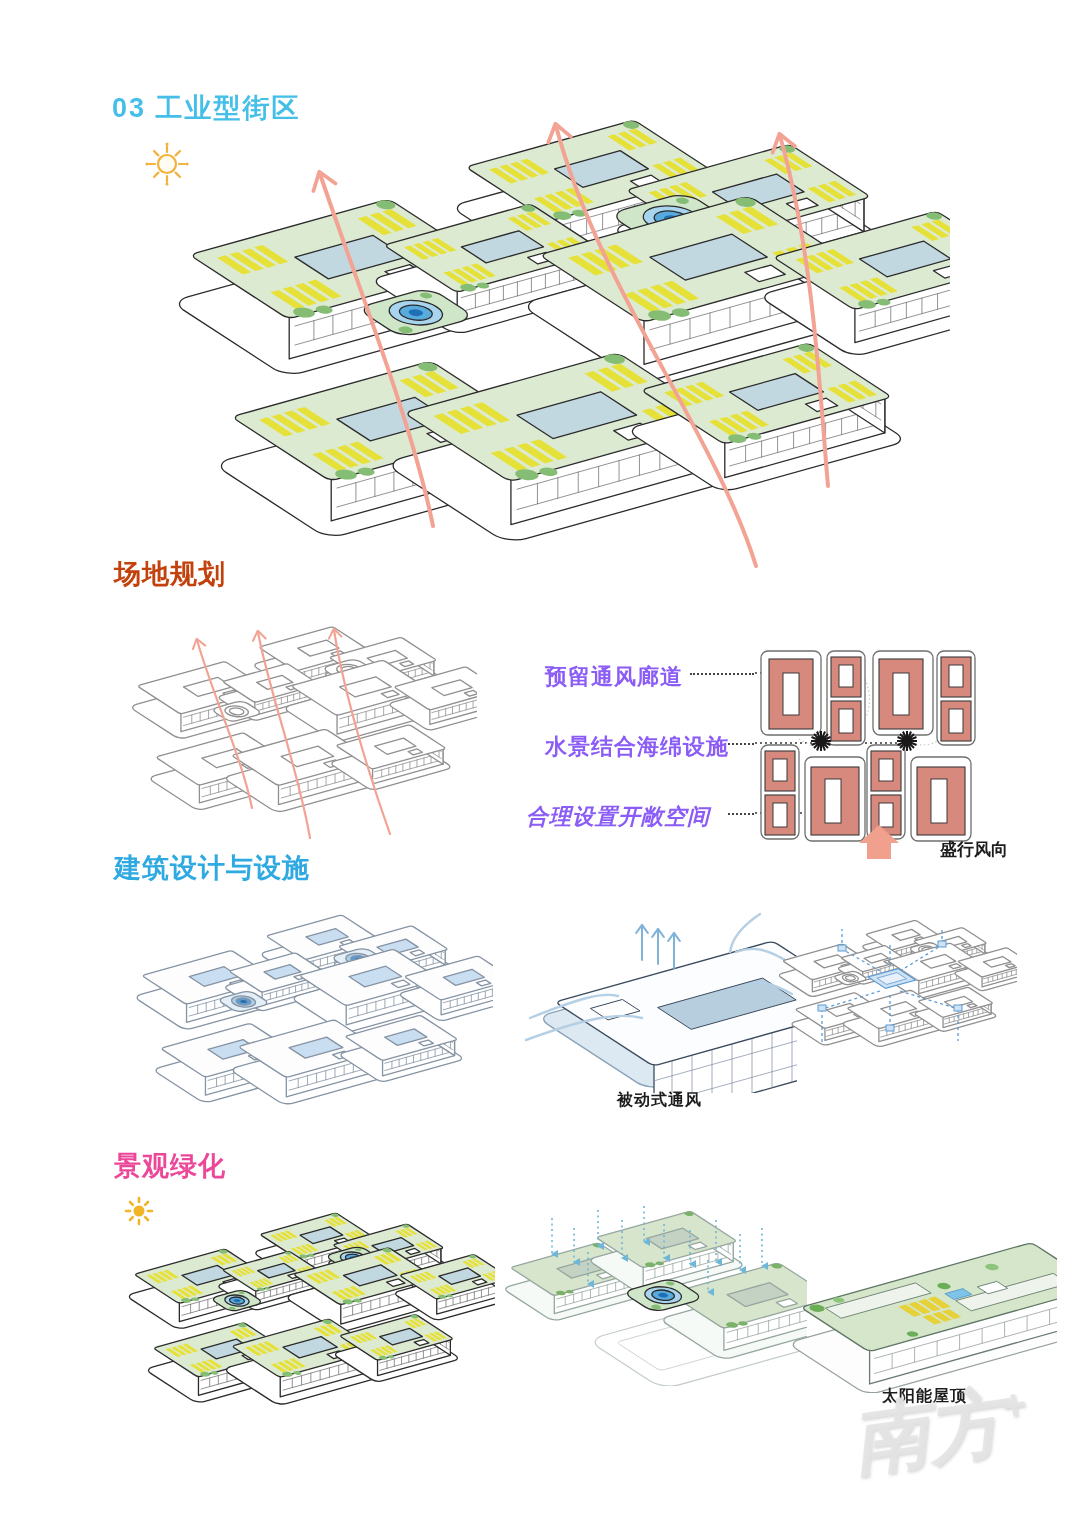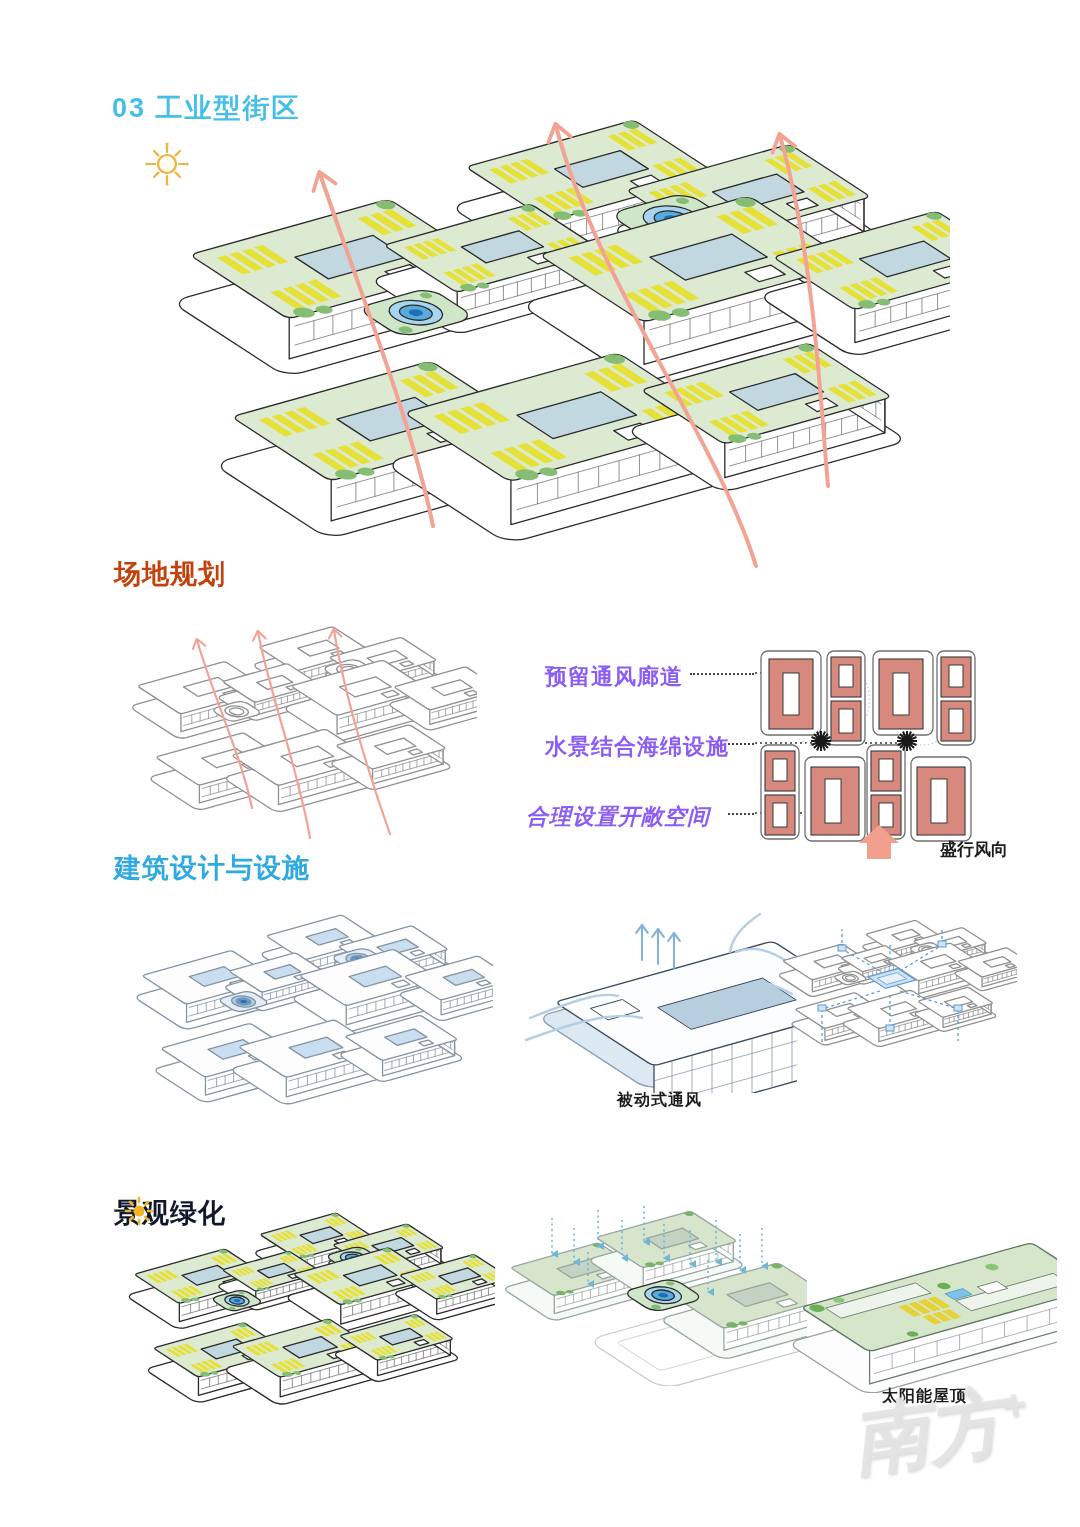--- a/index.html
+++ b/index.html
@@ -1,21 +1,21 @@
 <!DOCTYPE html>
 <html><head>
 <meta charset="utf-8">
 <style>
   html,body{margin:0;padding:0;background:#fff;}
   .page{position:relative;width:1080px;height:1527px;background:#fff;overflow:hidden;
         font-family:"Liberation Sans",sans-serif;}
   .abs{position:absolute;}
   .title{font-size:27px;font-weight:700;color:#45bfe8;letter-spacing:2px;z-index:3;}
   .hd{font-size:27px;font-weight:700;letter-spacing:1px;z-index:3;}
-  .hd-salmon{color:#c2410c;} .hd-blue{color:#2fa9e1;} .hd-green{color:#0f172a;margin-top:47px;}
+  .hd-salmon{color:#c2410c;} .hd-blue{color:#2fa9e1;} .hd-green{color:#ec4899;}
   .ann{font-size:22px;font-weight:700;color:#8b5cf6;letter-spacing:1px;}
   .cap{font-size:16px;font-weight:700;color:#1c1c1c;text-align:center;letter-spacing:1px;}
   .small-lbl{font-size:17px;font-weight:700;color:#1c1c1c;}
   .leader{border-top:2px dotted #444;height:0;}
   .watermark{font-size:76px;font-weight:700;font-style:italic;
      color:rgba(228,228,228,0.92);text-shadow:1px 2px 3px rgba(170,170,170,.45);
      transform:rotate(-8deg);z-index:6;line-height:1;}
   .watermark sup{font-size:42px;}
   
   svg .sf,svg .s{stroke:var(--stroke,#2b2b2b);stroke-width:1.3px;vector-effect:non-scaling-stroke;

